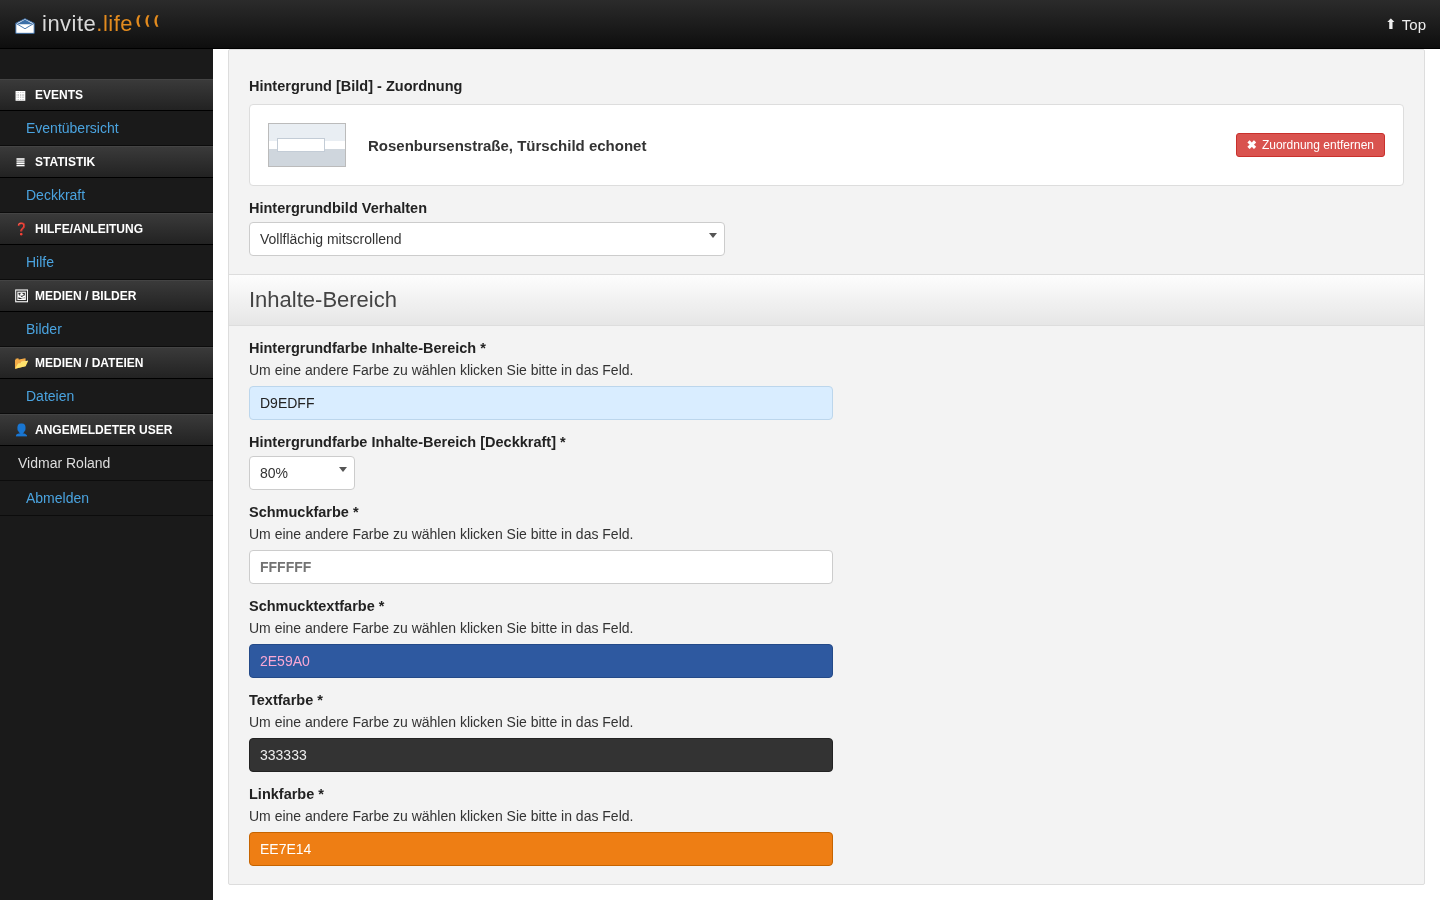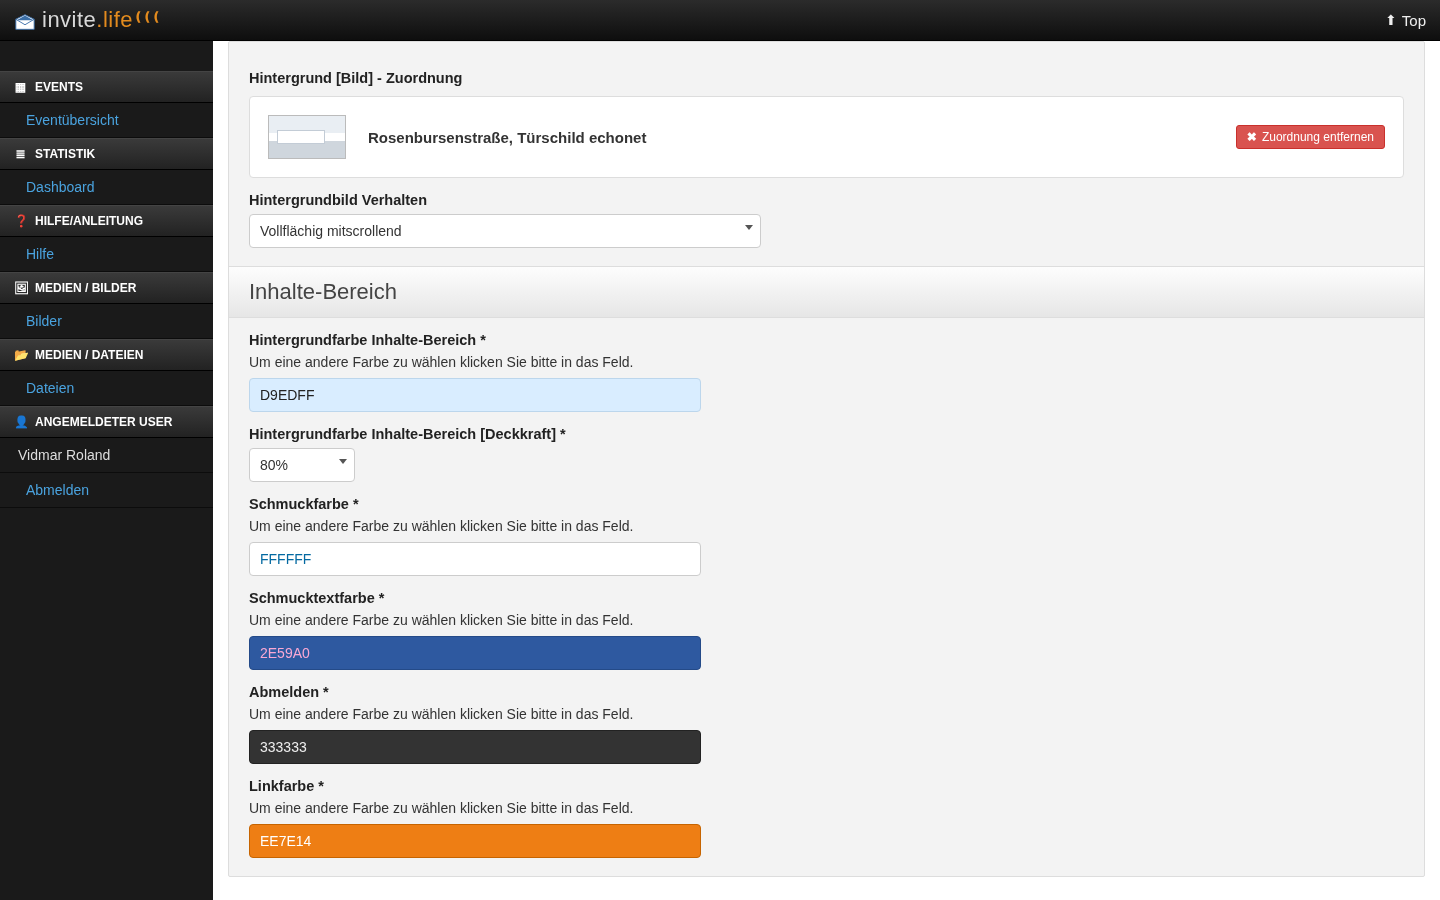--- a/index.html
+++ b/index.html
@@ -1,19 +1,19 @@
 <!DOCTYPE html>
 <html><head>
 <meta charset="utf-8">
 <style>
 * { box-sizing: border-box; margin: 0; padding: 0; }
 html, body { height: 100%; font-family: "Helvetica Neue", Arial, sans-serif; font-size: 14px; color: #333; }
 body { display: flex; flex-direction: column; overflow: hidden; }
 
-.topbar { height: 41px; background: linear-gradient(#2b2b2b,#0e0e0e); border-bottom: 1px solid #000; display: flex; align-items: center; padding: 0 14px; justify-content: space-between; }
+.topbar { height: 49px; background: linear-gradient(#2b2b2b,#0e0e0e); border-bottom: 1px solid #000; display: flex; align-items: center; padding: 0 14px; justify-content: space-between; }
 .brand { display: flex; align-items: center; gap: 6px; font-size: 22px; font-weight: 400; letter-spacing: .5px; }
 .brand .a1 { color: #d9d9d9; }
 .brand .a2 { color: #e38b1e; font-weight: 500; }
 .brand .waves { color: #e38b1e; font-size: 13px; position: relative; top: -6px; letter-spacing: -2px; }
 .envelope-icon { width: 22px; height: 16px; position: relative; }
 .envelope-icon svg { width: 22px; height: 20px; display:block; }
 
 .toplink { color: #eee; font-size: 15px; text-decoration: none; display: flex; align-items: center; gap: 5px; }
 .toplink .arrow { font-size: 14px; }
 
@@ -36,31 +36,31 @@
 .field-label { font-weight: 700; font-size: 14.5px; color: #222; margin: 14px 0 6px 0; display: block; }
 .help { color: #333; font-size: 14px; margin-bottom: 8px; }
 
 .assoc-box { background: #fff; border: 1px solid #ddd; border-radius: 4px; padding: 18px; display: flex; align-items: center; gap: 22px; margin-top: 10px; }
 .thumb { width: 78px; height: 44px; background: linear-gradient(#e9eef3 40%, #fff 40%, #fff 60%, #cfd6dd 60%); border: 1px solid #bbb; position: relative; }
 .thumb::after { content:""; position:absolute; left:8px; top:14px; width:46px; height:12px; background:#fff; border:1px solid #c3ccd6; }
 .assoc-title { font-weight: 700; font-size: 15px; flex: 1; }
 .btn-danger { background: #d9534f; color: #fff; border: 1px solid #c9302c; border-radius: 3px; padding: 4px 10px; font-size: 12px; display: inline-flex; align-items: center; gap: 5px; cursor: pointer; }
 .x-ico { font-weight: bold; }
 
-.select-md, .select-sm { appearance: none; background: #fff; border: 1px solid #ccc; border-radius: 4px; padding: 8px 28px 8px 10px; font-size: 14px; color: #333; width: 512px; position: relative; }
+.select-md, .select-sm { appearance: none; background: #fff; border: 1px solid #ccc; border-radius: 4px; padding: 8px 28px 8px 10px; font-size: 14px; color: #333; width: 476px; position: relative; }
 .select-sm { width: 106px; }
 .select-wrap { position: relative; display: inline-block; }
 .select-wrap::after { content: ""; position: absolute; right: 8px; top: 50%; width: 0; height: 0; border-left: 4px solid transparent; border-right: 4px solid transparent; border-top: 5px solid #555; transform: translateY(-6px); }
 .select-wrap::before { content: ""; position: absolute; right: 8px; top: 50%; width: 0; height: 0; border-left: 4px solid transparent; border-right: 4px solid transparent; border-bottom: 5px solid #555; transform: translateY(1px); }
 
 .section-head { background: linear-gradient(#fdfdfd,#e6e6e6); border-top: 1px solid #ddd; border-bottom: 1px solid #ddd; padding: 12px 20px; font-size: 22px; font-weight: 400; color: #444; }
 
-.color-input { width: 452px; border: 1px solid #ccc; border-radius: 4px; padding: 8px 10px; font-size: 14px; }
+.color-input { width: 584px; border: 1px solid #ccc; border-radius: 4px; padding: 8px 10px; font-size: 14px; }
 .ci-light { background: #d9edff; color: #222; border-color: #bcd6ec; }
-.ci-white { background: #ffffff; color: #0369a1; }
+.ci-white { background: #ffffff; color: #737373; font-weight: bold; }
 .ci-blue { background: #2e59a0; color: #f9a8d4; border-color: #244a88; }
 .ci-grey { background: #333333; color: #eee; border-color: #222; }
 .ci-orange { background: #ee7e14; color: #fff; border-color: #c66400; }
 
 ::-webkit-scrollbar { width: 14px; }
 ::-webkit-scrollbar-track { background: #f0f0f0; }
 ::-webkit-scrollbar-thumb { background: #bdbdbd; border-radius: 7px; border: 3px solid #f0f0f0; }
 </style>
 </head>
 <body>
@@ -89,21 +89,21 @@
     <div class="grouphdr">
       <span class="ico">▦</span>
       <span>EVENTS</span>
     </div>
     <a href="#" class="navlink">Eventübersicht</a>
 
     <div class="grouphdr">
       <span class="ico">≣</span>
       <span>STATISTIK</span>
     </div>
-    <a href="#" class="navlink">Dashboard</a>
+    <a href="#" class="navlink">Deckkraft</a>
 
     <div class="grouphdr">
       <span class="ico">❓</span>
       <span>HILFE/ANLEITUNG</span>
     </div>
     <a href="#" class="navlink">Hilfe</a>
 
     <div class="grouphdr">
       <span class="ico">🖼</span>
       <span>MEDIEN / BILDER</span>
@@ -162,21 +162,21 @@
           </span>
 
           <span class="field-label">Schmuckfarbe *</span>
           <div class="help">Um eine andere Farbe zu wählen klicken Sie bitte in das Feld.</div>
           <input class="color-input ci-white" value="FFFFFF" style="">
 
           <span class="field-label">Schmucktextfarbe *</span>
           <div class="help">Um eine andere Farbe zu wählen klicken Sie bitte in das Feld.</div>
           <input class="color-input ci-blue" value="2E59A0" style="">
 
-          <span class="field-label">Abmelden *</span>
+          <span class="field-label">Textfarbe *</span>
           <div class="help">Um eine andere Farbe zu wählen klicken Sie bitte in das Feld.</div>
           <input class="color-input ci-grey" value="333333" style="">
 
           <span class="field-label">Linkfarbe *</span>
           <div class="help">Um eine andere Farbe zu wählen klicken Sie bitte in das Feld.</div>
           <input class="color-input ci-orange" value="EE7E14" style="">
         </div>
 
       </div>
     </div>

